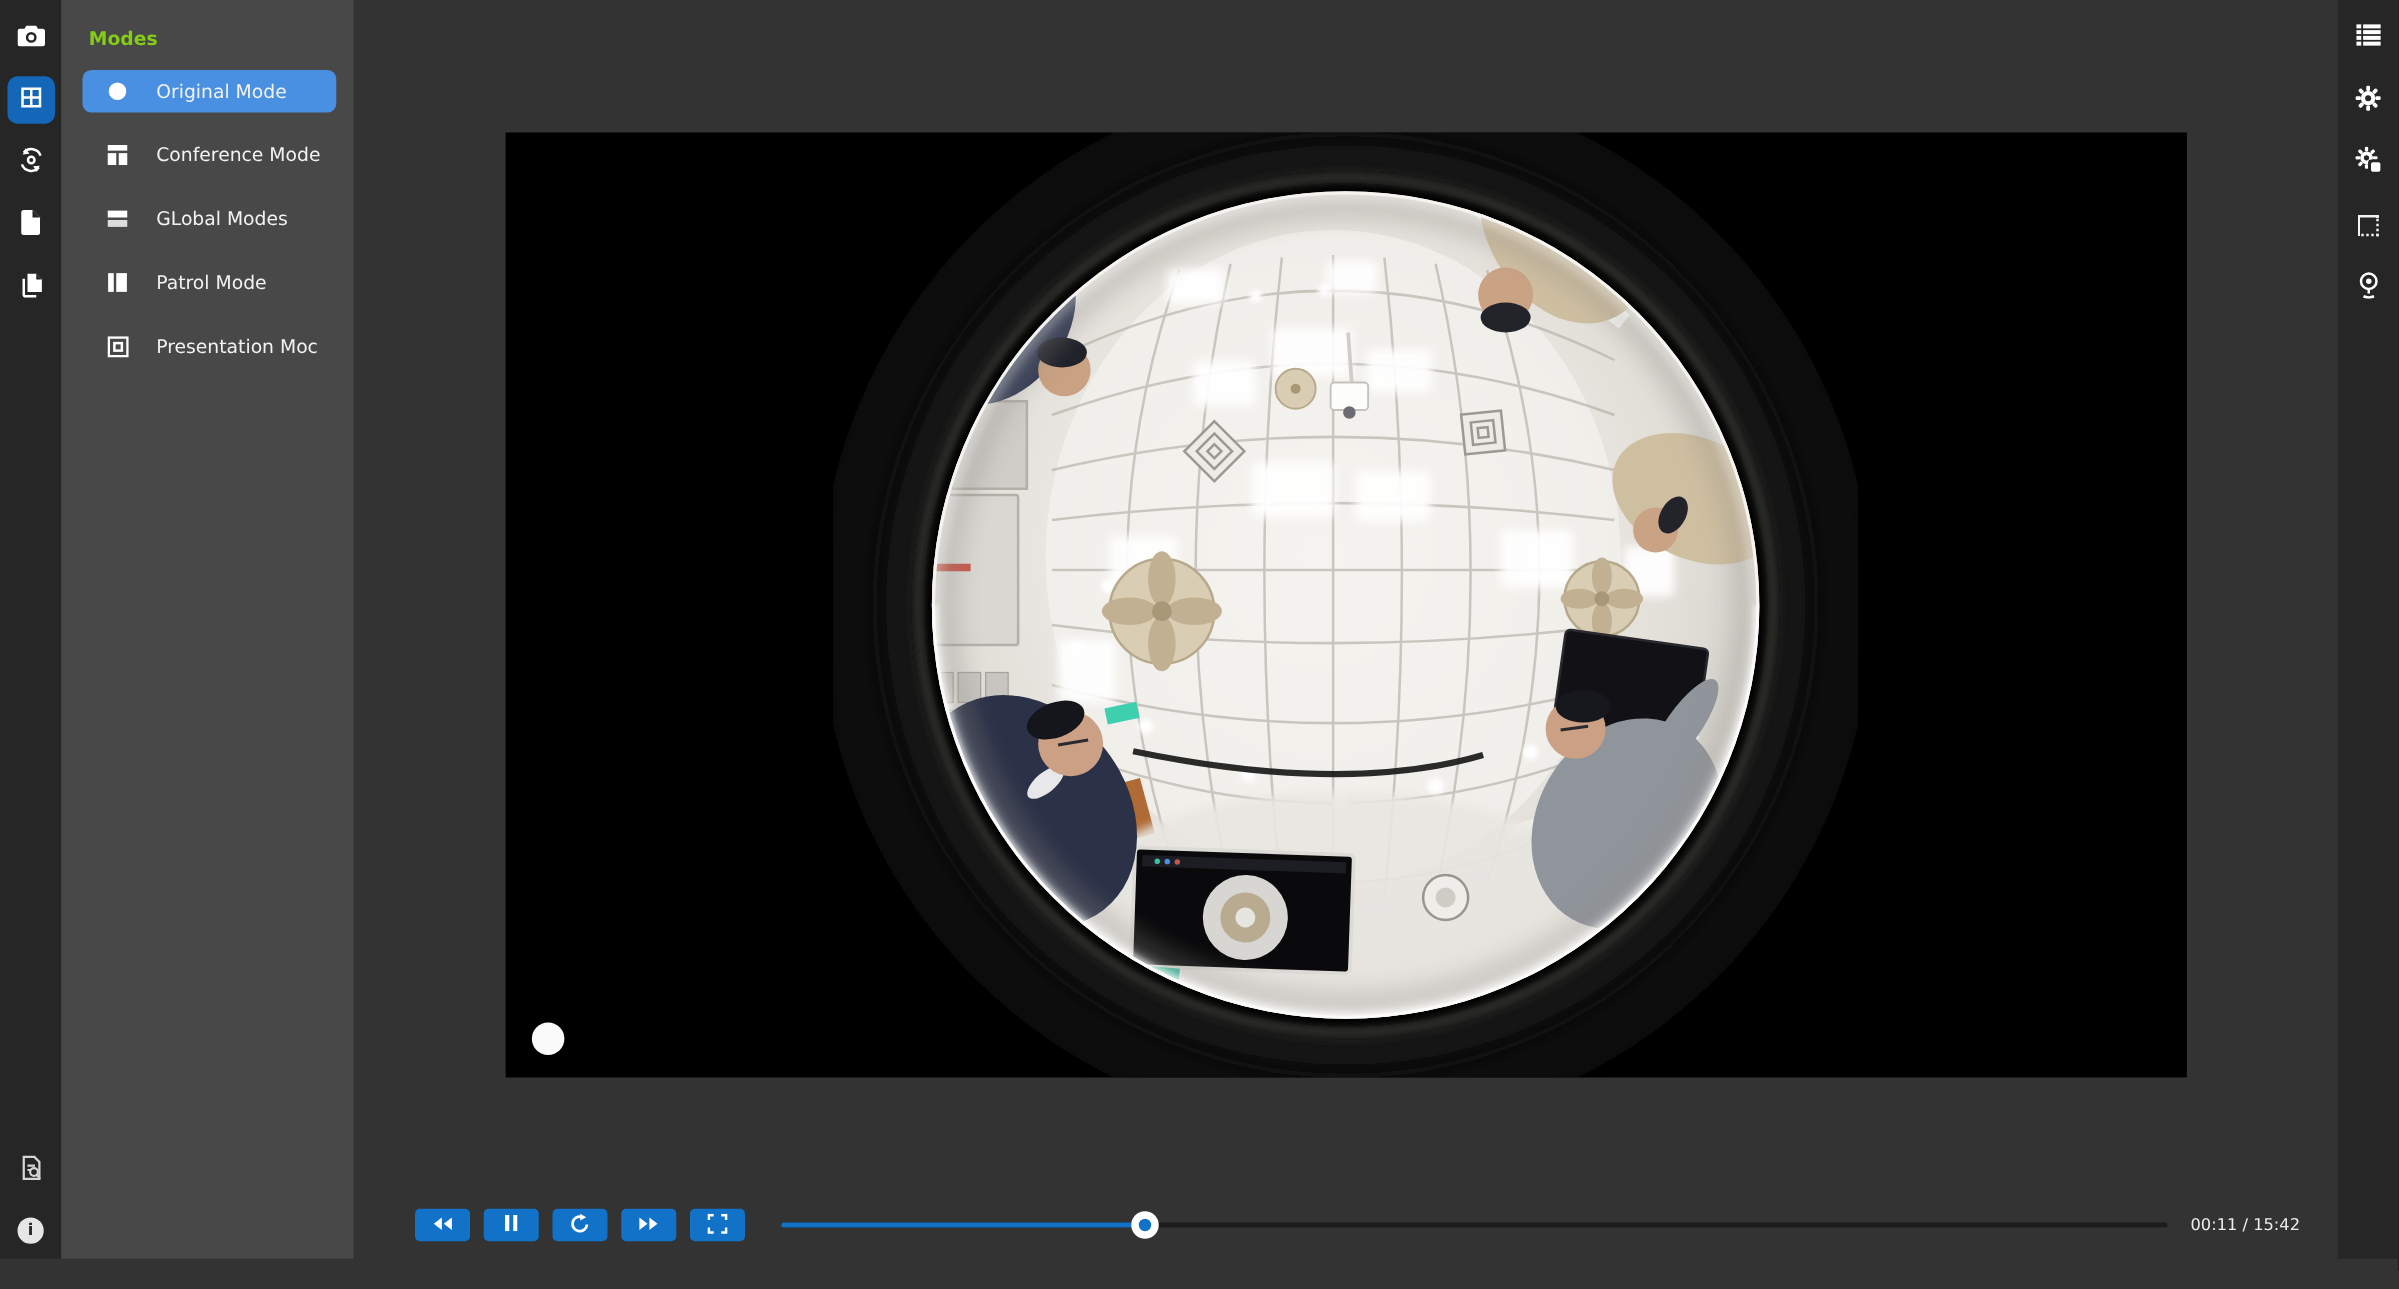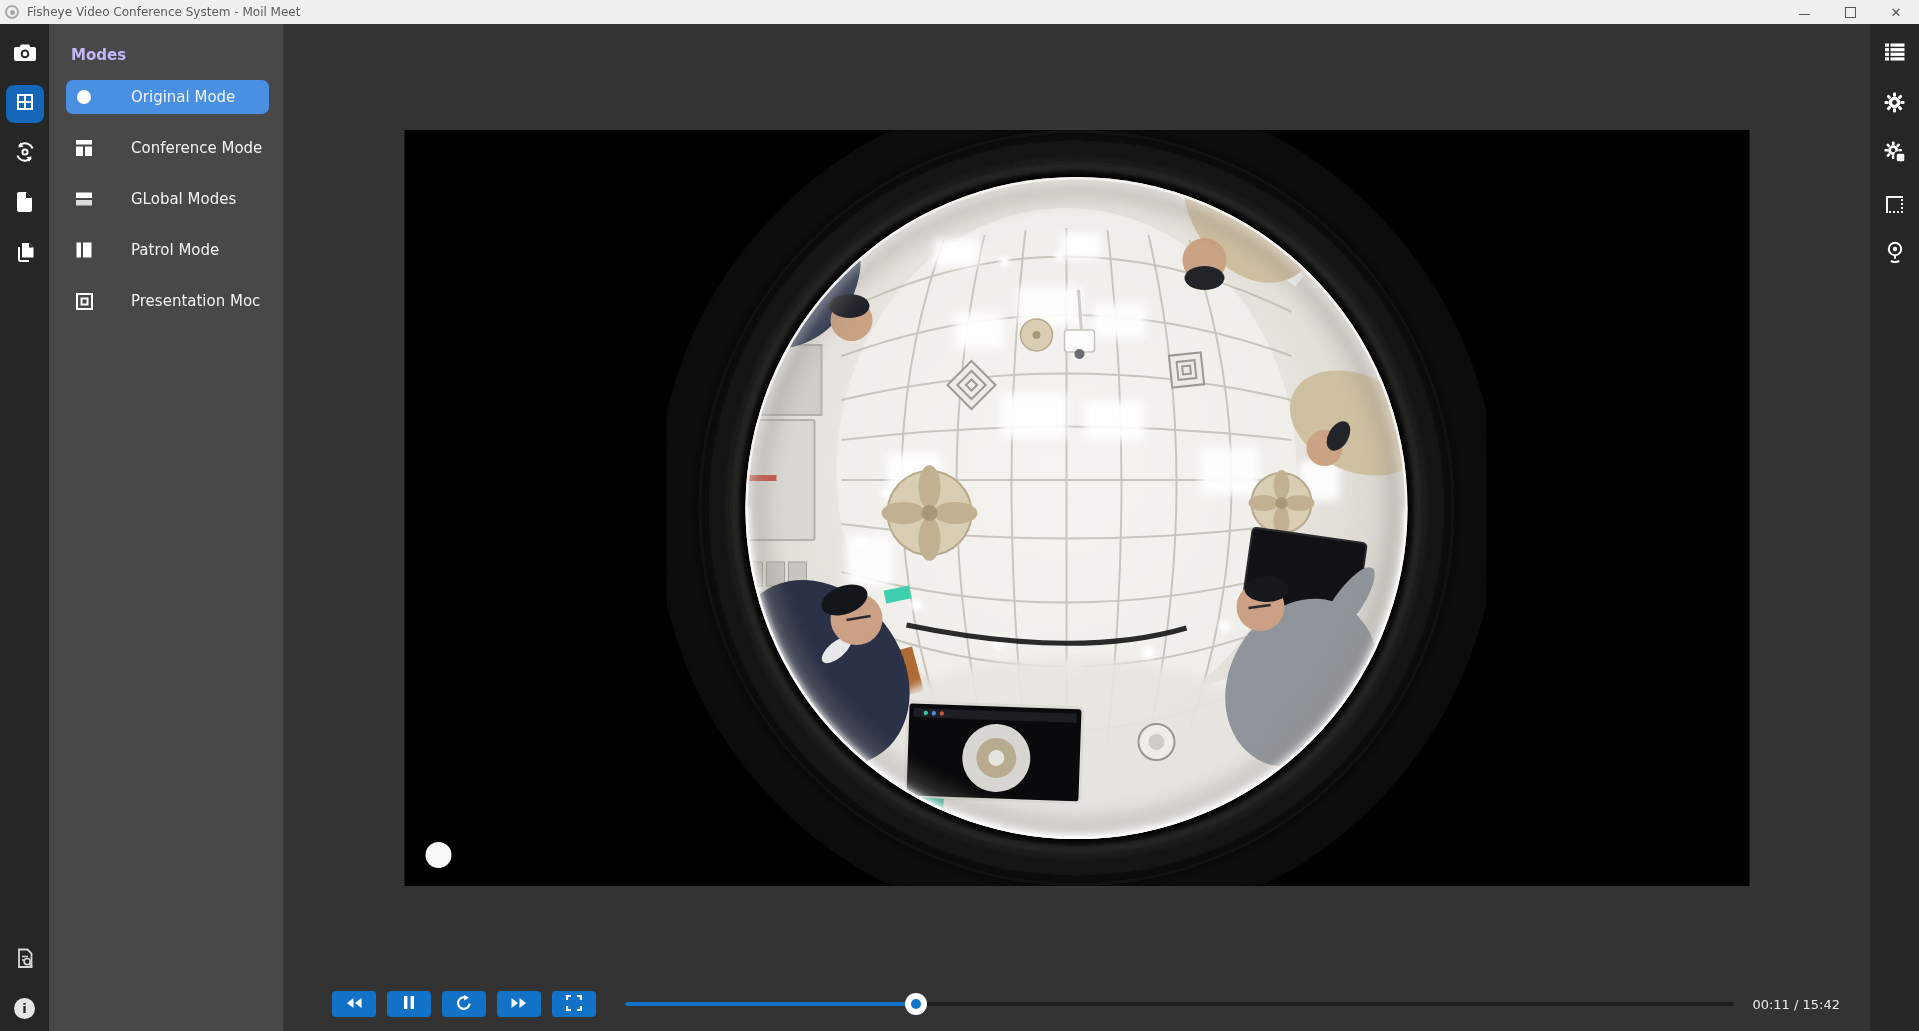--- a/index.html
+++ b/index.html
@@ -26,23 +26,23 @@
   .icon-box{width:38px;height:38px;border-radius:8px;display:flex;align-items:center;justify-content:center;}
   .rail-cell.active .icon-box{background:#1467b8;}
   .rail-spacer{flex:1;}
   .info-circle{width:21px;height:21px;border-radius:50%;background:#e6e6e6;color:#262626;
     display:flex;align-items:center;justify-content:center;font-size:13px;font-weight:bold;}
   .marquee-sq{width:17px;height:17px;box-sizing:border-box;
     border-top:2.4px solid #f2f2f2;border-left:2.4px solid #f2f2f2;
     border-right:2.4px dotted #f2f2f2;border-bottom:2.4px dotted #f2f2f2;}
   
   .modes-panel{width:234px;flex:0 0 234px;background:#484848;box-sizing:border-box;padding-top:23px;}
-  .modes-title{color:#c4b5fd;font-weight:bold;font-size:15px;margin-left:22px;line-height:16px;}
+  .modes-title{color:#84cc16;font-weight:bold;font-size:15px;margin-left:22px;line-height:16px;}
   .mode-item{display:flex;align-items:center;height:34px;margin:17px 14px 0 17px;border-radius:7px;
-    color:#f2f2f2;font-size:15px;cursor:pointer;padding-left:9px;box-sizing:border-box;gap:16px;}
+    color:#f2f2f2;font-size:15px;cursor:pointer;padding-left:19px;box-sizing:border-box;}
   .mode-item.selected{background:#4a90e2;}
   .mi-icon{width:18px;height:18px;margin-right:22px;display:flex;align-items:center;justify-content:center;flex:0 0 18px;}
   
   .main{flex:1 1 auto;position:relative;background:#333333;}
   .video-stage{position:absolute;top:106px;left:50%;transform:translateX(-50%);
     width:1345px;height:756px;background:#000;overflow:hidden;}
   .fisheye-svg{position:absolute;left:50%;top:0;transform:translateX(-50%);}
   .rec-dot{position:absolute;left:21px;bottom:18px;width:26px;height:26px;border-radius:50%;background:#fafafa;}
   
   .controls{position:absolute;left:0;right:0;bottom:13px;height:28px;display:flex;align-items:center;
@@ -54,35 +54,20 @@
   .progress-thumb{position:absolute;top:50%;left:26%;transform:translate(-50%,-50%);
     width:22px;height:22px;background:#fff;border-radius:50%;display:flex;align-items:center;justify-content:center;}
   .progress-thumb::after{content:"";width:10px;height:10px;border-radius:50%;background:#1172c8;}
   .time{color:#ececec;font-size:13px;white-space:nowrap;margin-left:2px;}
 </style>
 </head>
 <body>
 
 <div class="screen">
 
-  <div class="titlebar">
-    <div class="app-logo"></div>
-    <span class="title-text">Fisheye Video Conference System - Moil Meet</span>
-    <div class="win-controls">
-      <div class="win-btn">
-          <span class="ic-min"></span>
-        </div>
-      <div class="win-btn">
-          <span class="ic-restore"></span>
-        </div>
-      <div class="win-btn">
-          <span class="ic-close">✕</span>
-        </div>
-    </div>
-  </div>
 
   <div class="app">
 
     <div class="rail">
       <div class="rail-cell">
         <div class="icon-box">
             <span>
           <svg width="22" height="19" viewBox="0 0 22 19">
                 <path fill="#fff" fill-rule="evenodd" d="M7 1.5 L15 1.5 L16.4 4 L20 4 Q22 4 22 6 L22 16 Q22 18 20 18 L2 18 Q0 18 0 16 L0 6 Q0 4 2 4 L5.6 4 Z M11 6.6 A4.3 4.3 0 1 0 11 15.2 A4.3 4.3 0 1 0 11 6.6 Z"></path>
                 <circle cx="11" cy="10.9" r="2.3" fill="#fff"></circle>

